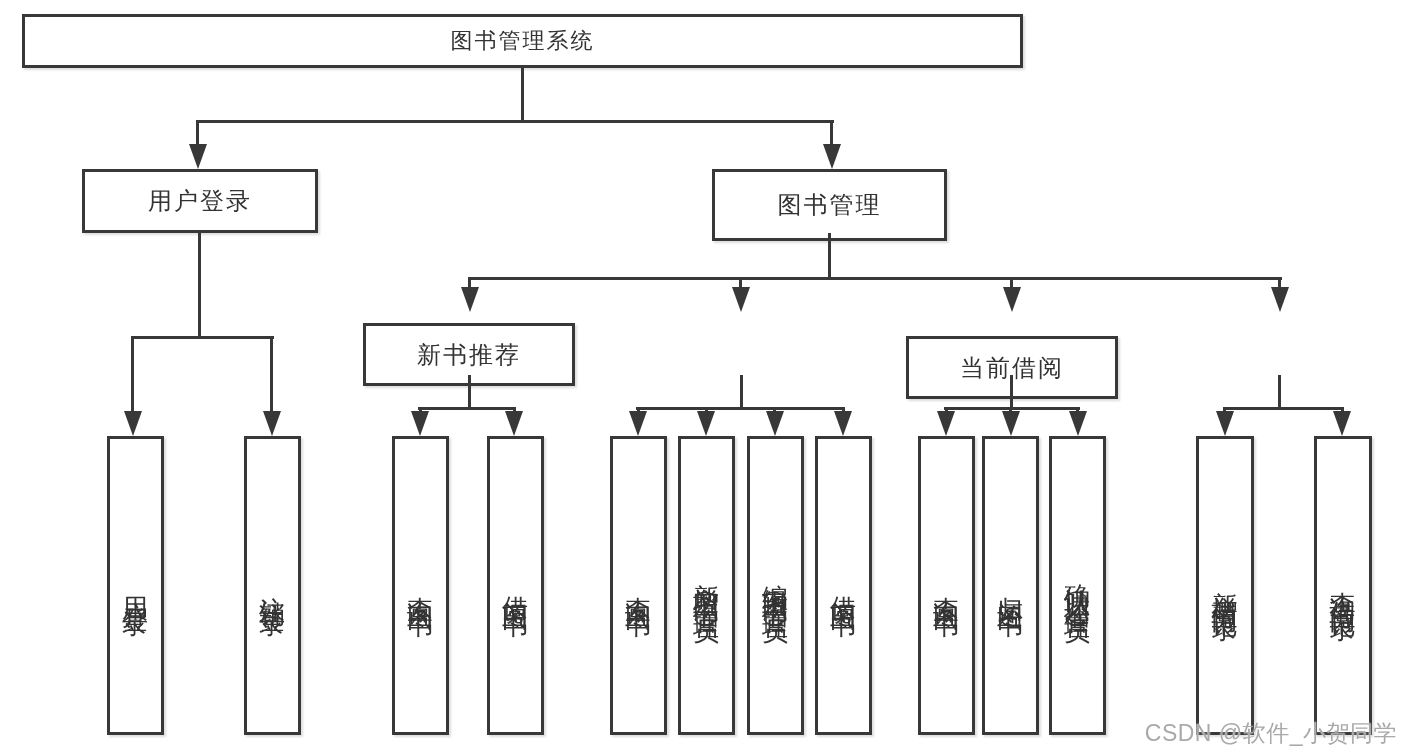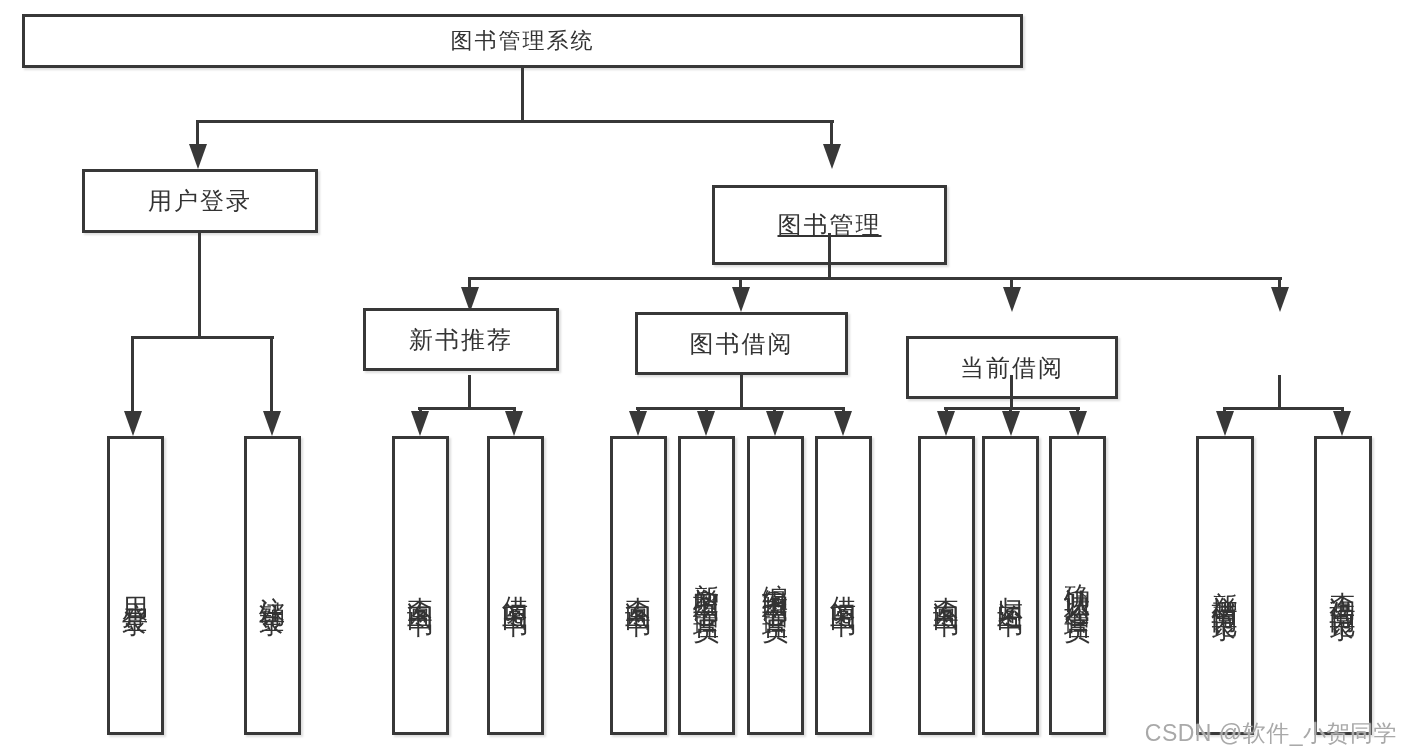--- a/index.html
+++ b/index.html
@@ -59,42 +59,41 @@
 
   <div class="vline" style="left:521px; top:68px; height:55px;"></div>
   <div class="hline" style="left:197px; top:120px; width:637px;"></div>
 
   <div class="vline" style="left:196px; top:120px; height:30px;"></div>
   <div class="ahead" style="left:189px; top:144px;"></div>
   <div class="vline" style="left:830px; top:120px; height:30px;"></div>
   <div class="ahead" style="left:823px; top:144px;"></div>
 
   <div class="box hbox" style="left:82px; top:169px; width:236px; height:64px;">用户登录</div>
-  <div class="box hbox" style="left:712px; top:185px; width:235px; height:80px;text-decoration:underline;">图书管理</div>
+  <div class="box hbox" style="left:712px; top:169px; width:235px; height:72px;">图书管理</div>
 
   <div class="vline" style="left:198px; top:233px; height:106px;"></div>
   <div class="hline" style="left:131px; top:336px; width:143px;"></div>
   <div class="vline" style="left:131px; top:336px; height:80px;"></div>
   <div class="ahead" style="left:124px; top:411px;"></div>
   <div class="vline" style="left:270px; top:336px; height:80px;"></div>
   <div class="ahead" style="left:263px; top:411px;"></div>
 
   <div class="vline" style="left:828px; top:233px; height:47px;"></div>
   <div class="hline" style="left:468px; top:277px; width:814px;"></div>
   <div class="vline" style="left:468px; top:277px; height:15px;"></div>
   <div class="ahead" style="left:461px; top:287px;"></div>
   <div class="vline" style="left:739px; top:277px; height:15px;"></div>
   <div class="ahead" style="left:732px; top:287px;"></div>
   <div class="vline" style="left:1010px; top:277px; height:15px;"></div>
   <div class="ahead" style="left:1003px; top:287px;"></div>
   <div class="vline" style="left:1278px; top:277px; height:15px;"></div>
   <div class="ahead" style="left:1271px; top:287px;"></div>
 
-  <div class="box hbox" style="left:363px; top:308px; width:196px; height:63px;">新书推荐</div>
-  <div class="box hbox" style="left:635px; top:312px; width:213px; height:63px;">图书借阅</div>
+  <div class="box hbox" style="left:363px; top:323px; width:212px; height:63px;">新书推荐</div>
   <div class="box hbox" style="left:906px; top:312px; width:212px; height:63px;margin-top:24px;">当前借阅</div>
 
   <div class="vline" style="left:468px; top:375px; height:35px;"></div>
   <div class="hline" style="left:418px; top:407px; width:98px;"></div>
   <div class="vline" style="left:740px; top:375px; height:35px;"></div>
   <div class="hline" style="left:636px; top:407px; width:209px;"></div>
   <div class="vline" style="left:1010px; top:375px; height:35px;"></div>
   <div class="hline" style="left:944px; top:407px; width:136px;"></div>
   <div class="vline" style="left:1278px; top:375px; height:35px;"></div>
   <div class="hline" style="left:1223px; top:407px; width:120px;"></div>

